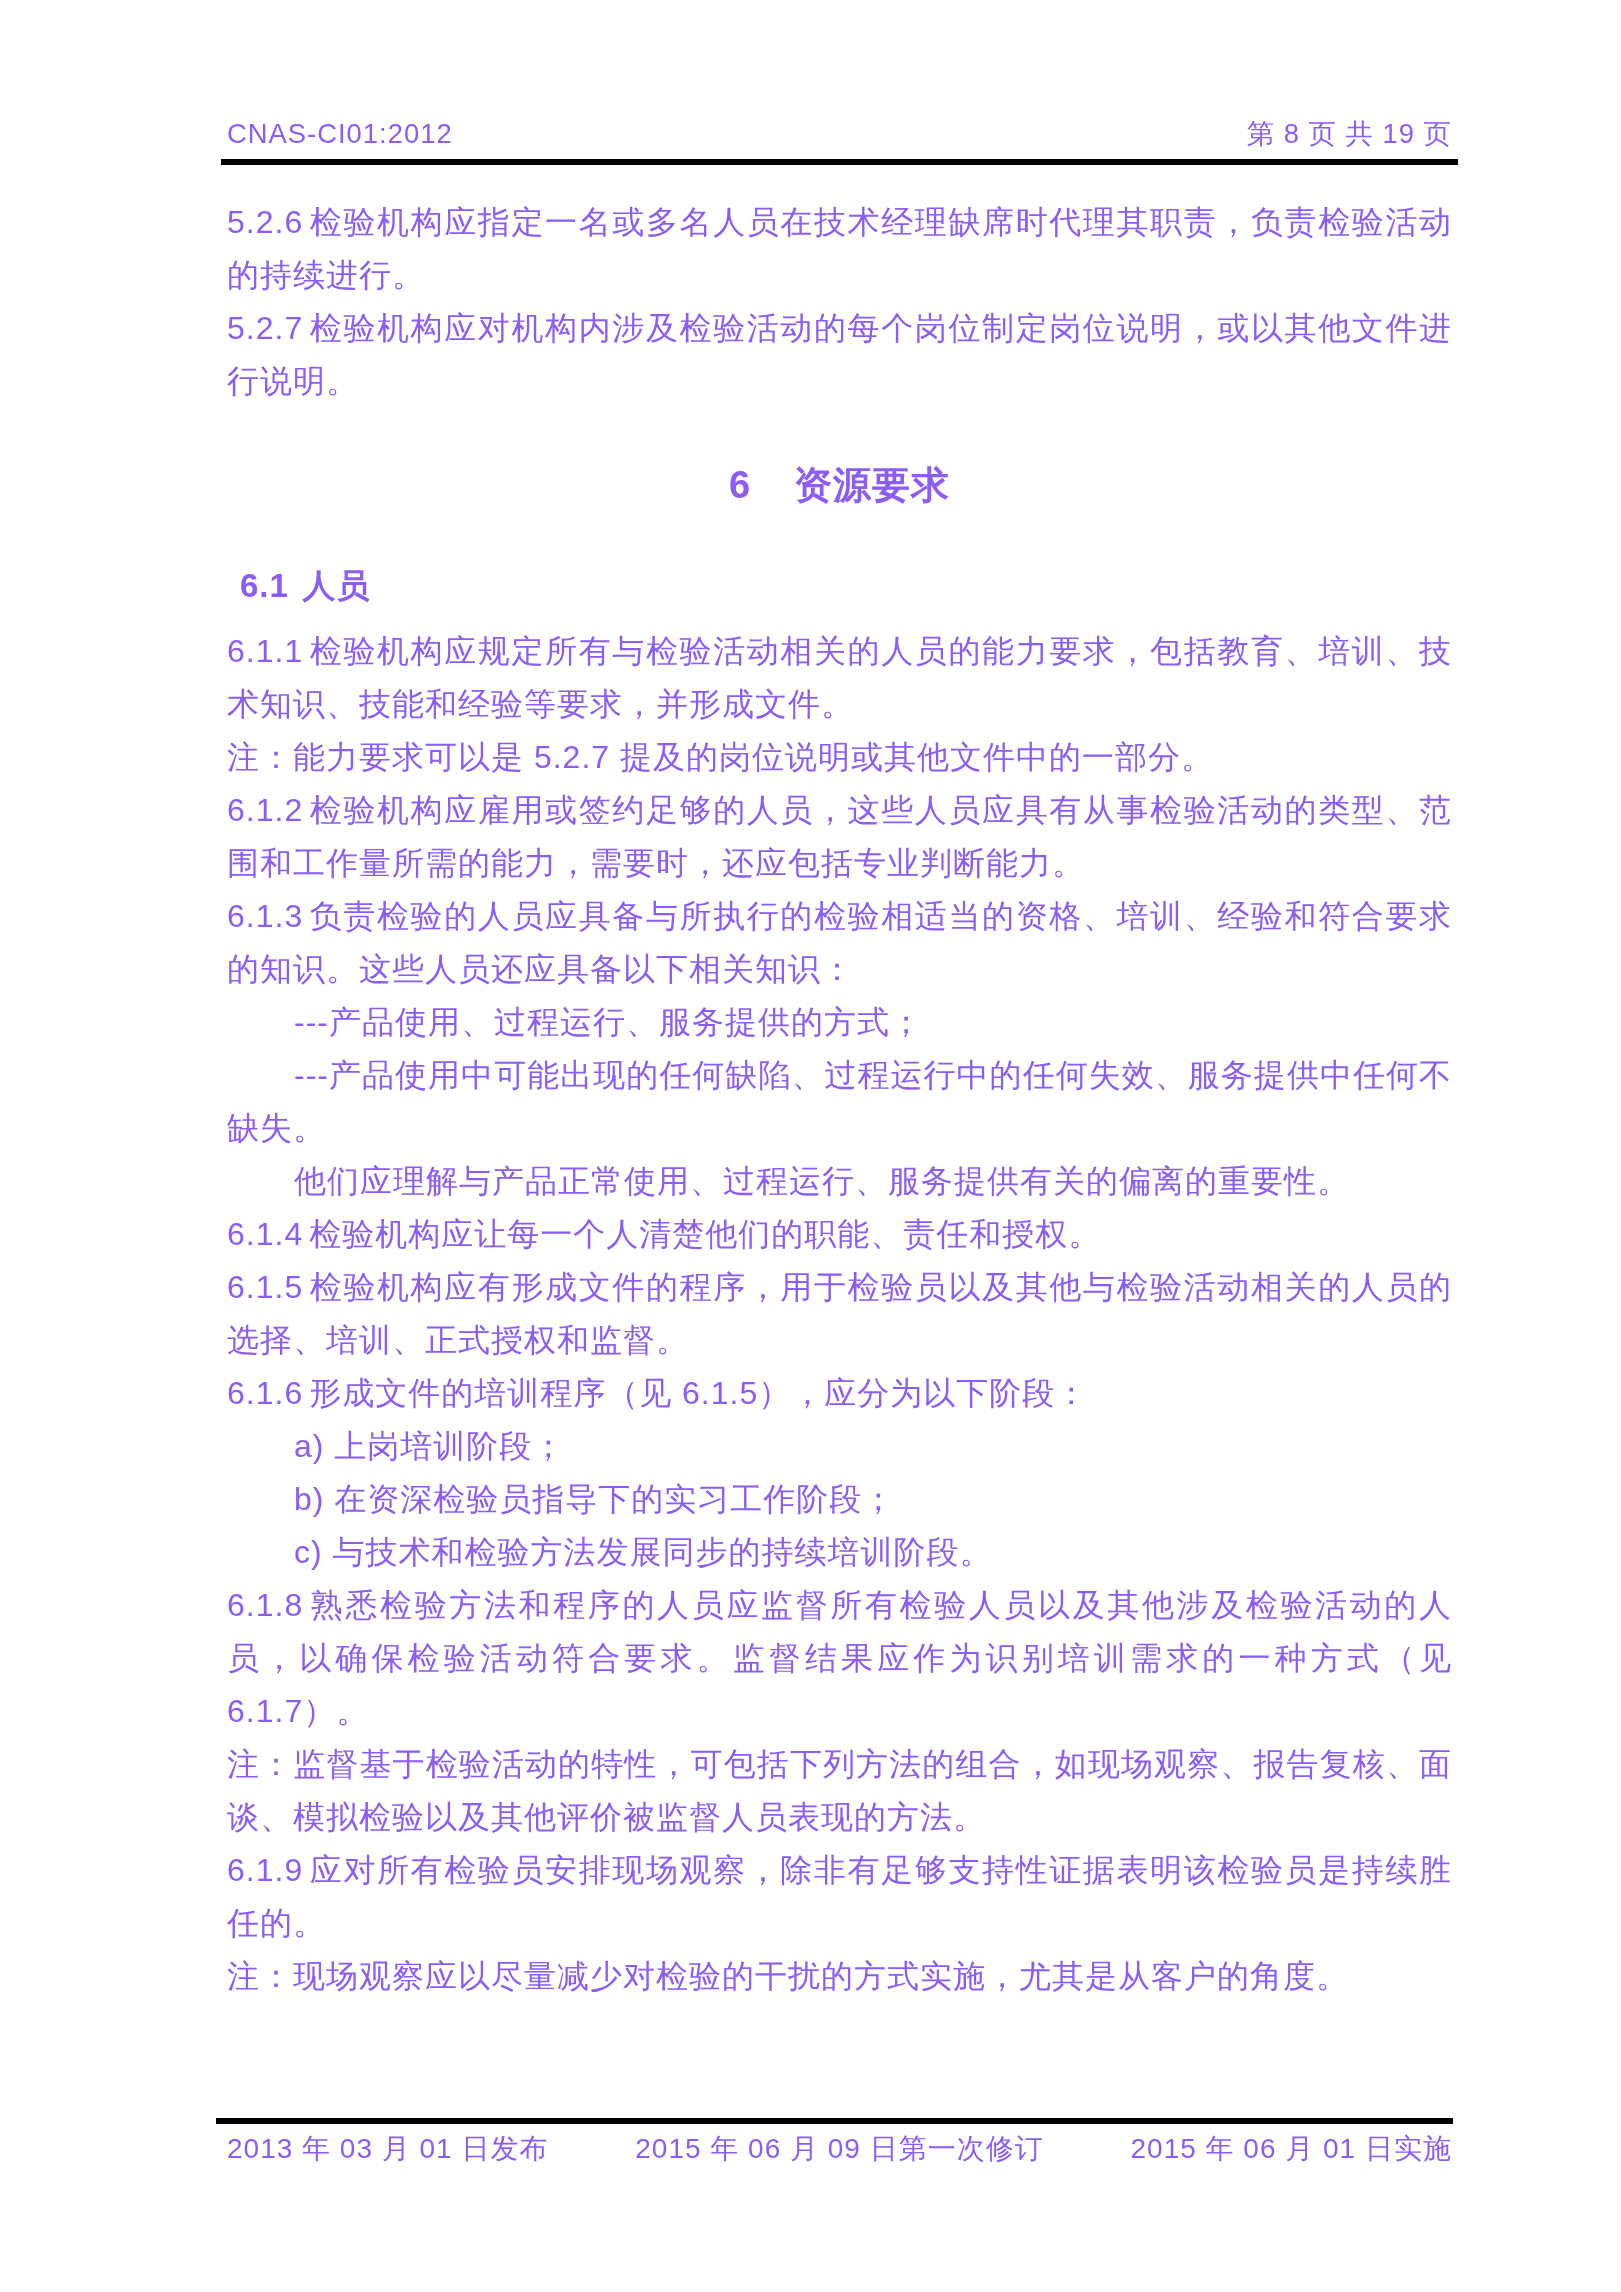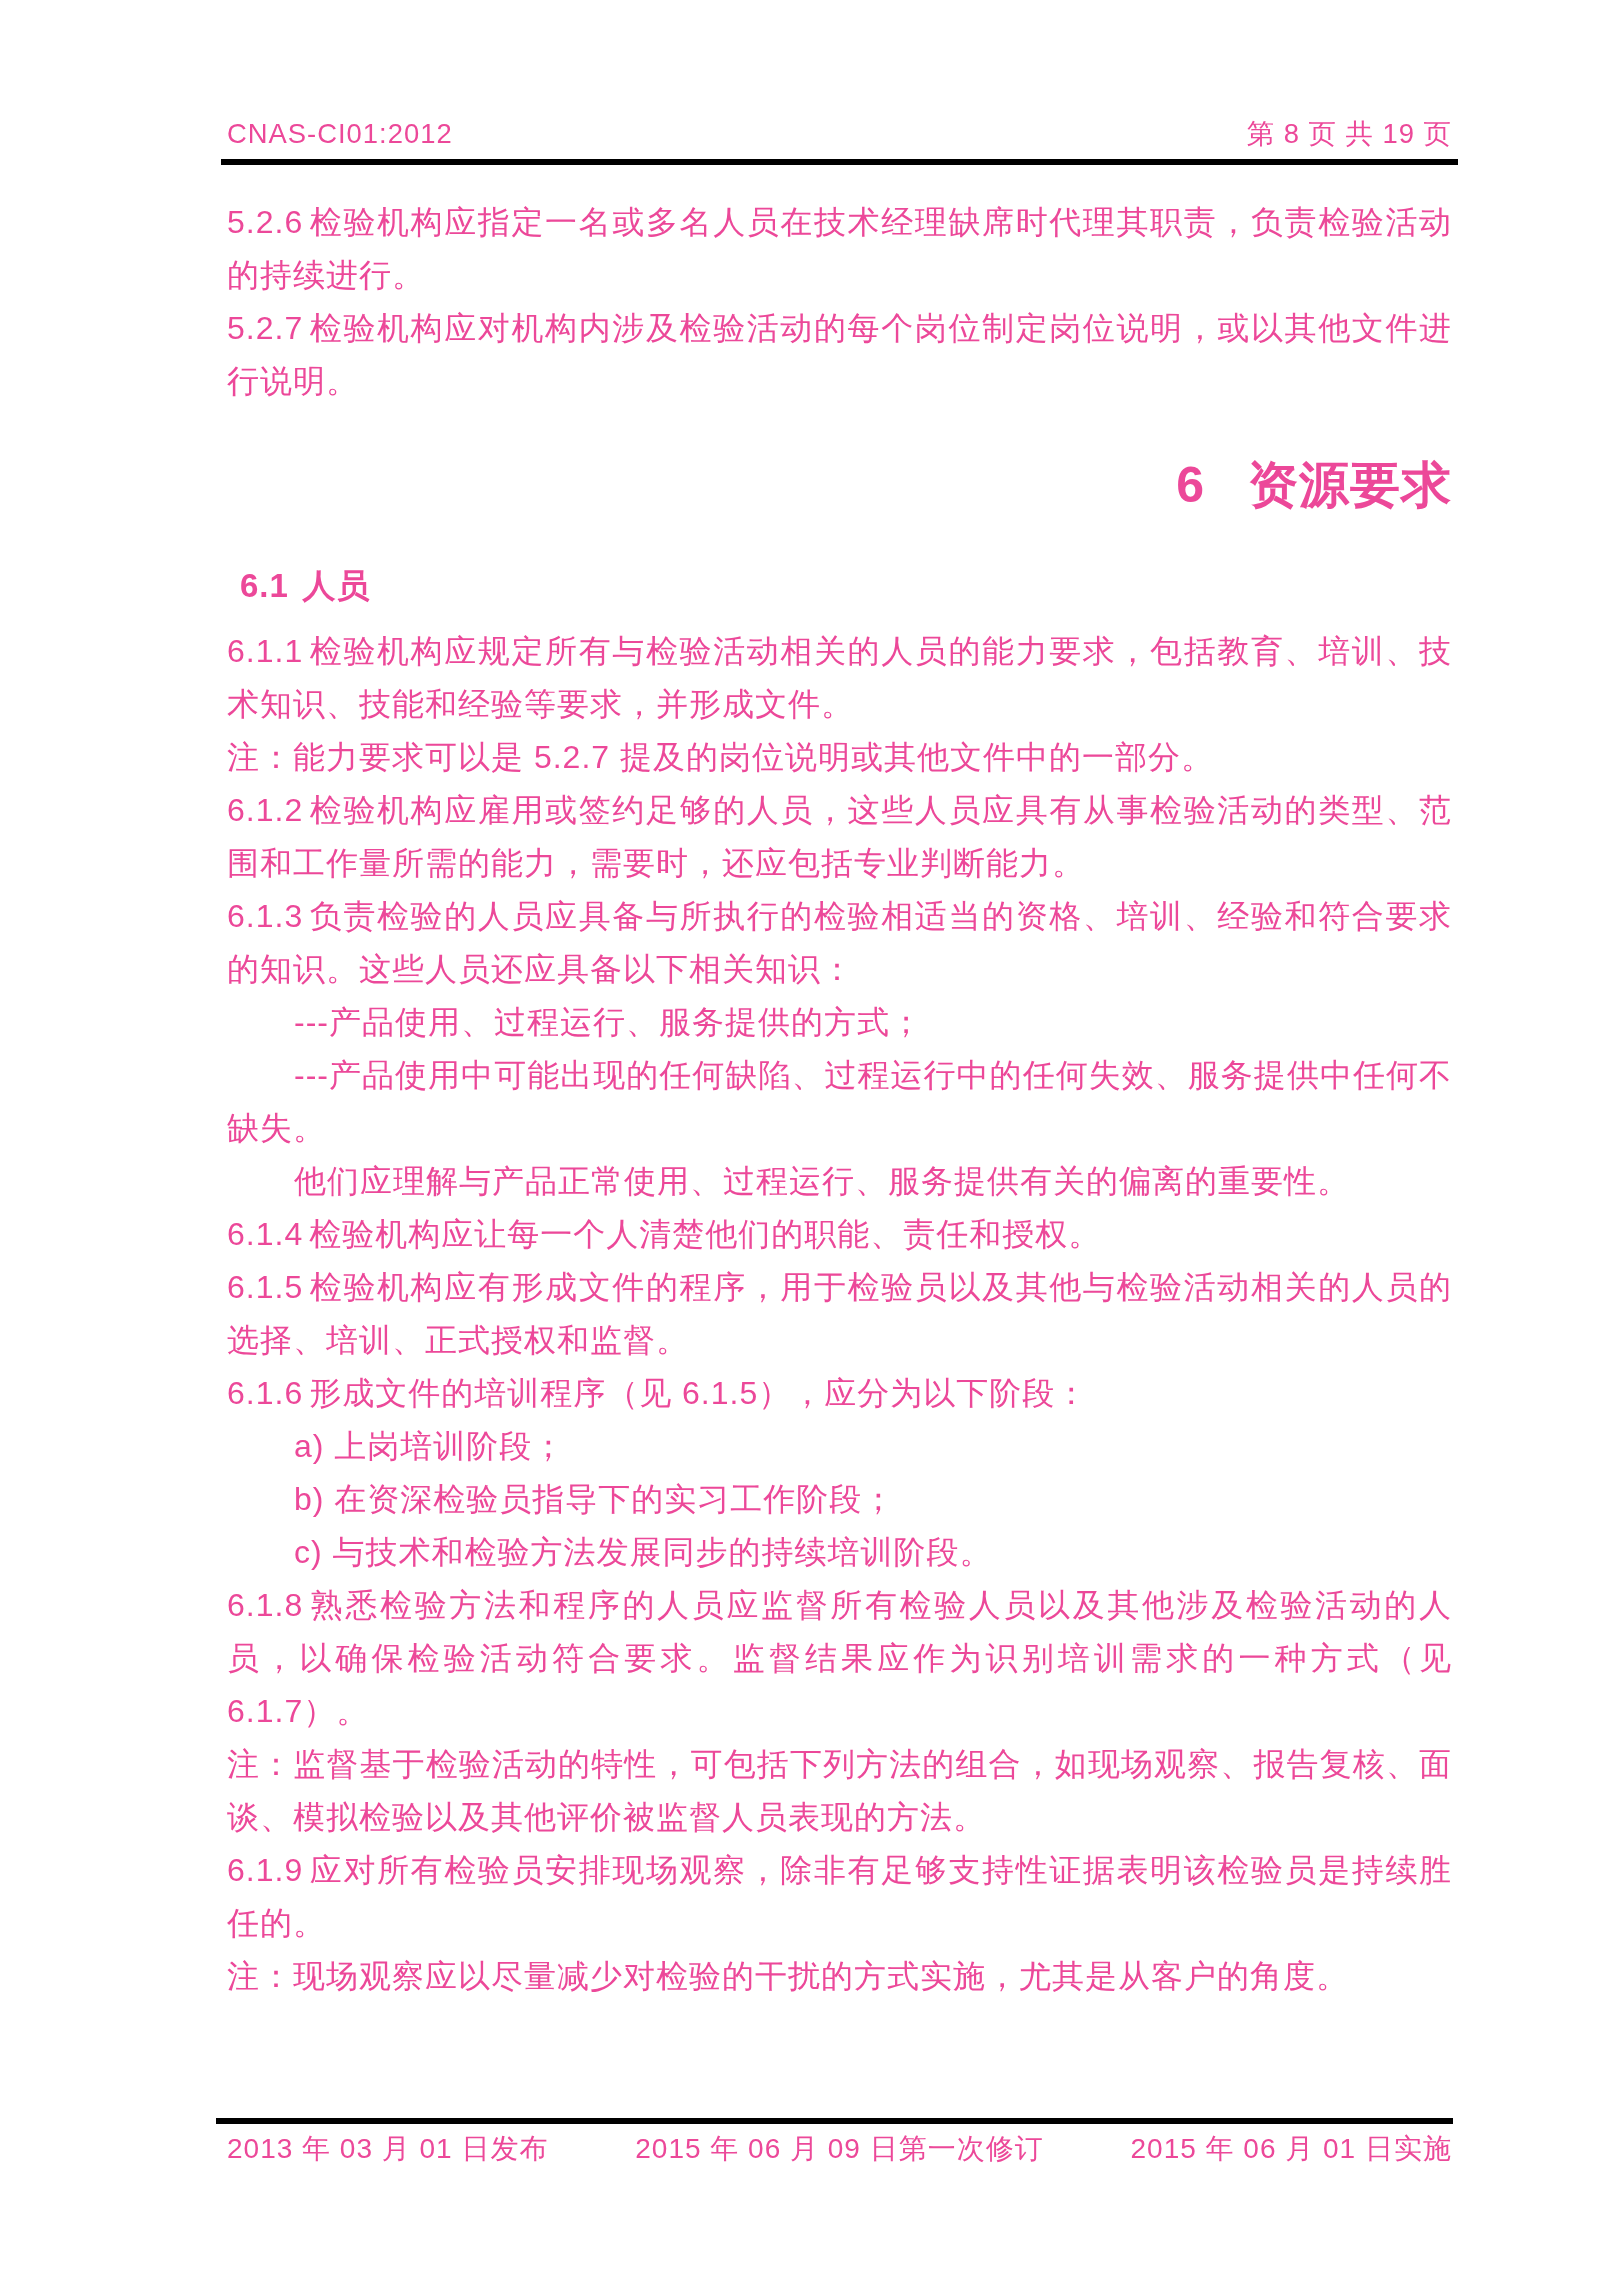--- a/index.html
+++ b/index.html
@@ -1,20 +1,20 @@
 <!DOCTYPE html>
 <html lang="zh"><head>
 <meta charset="utf-8">
 <style>
   html,body{margin:0;padding:0;background:#888;}
   .page{
     position:relative;
     width:1621px;height:2293px;
     background:#ffffff;
-    color:#ec4899;
+    color:#8b5cf6;
     font-family:"Liberation Sans","DejaVu Sans",sans-serif;
     overflow:hidden;
     margin:0 auto;
   }
   .content{
     position:absolute;
     left:227px;
     width:1225px;
     top:0;
   }
@@ -40,25 +40,25 @@
     margin-top:31px;
     font-size:32px;
     line-height:53px;
     letter-spacing:1px;
     text-align:justify;
   }
   .body-text p{margin:0;}
   .num{margin-right:6px;}
   .indent{text-indent:67px;}
   h1.sec{
-    font-size:50px;
+    font-size:38px;
     line-height:61px;
     font-weight:bold;
     margin:47px 0 43px 0;
-    text-align:right;
+    text-align:center;
   }
   h1.sec .num{margin-right:43px;}
   h2.sec{
     font-size:33px;
     line-height:53px;
     font-weight:bold;
     margin:13px;
     text-align:left;
   }
   h2.sec .num{margin-right:13.7px;}

